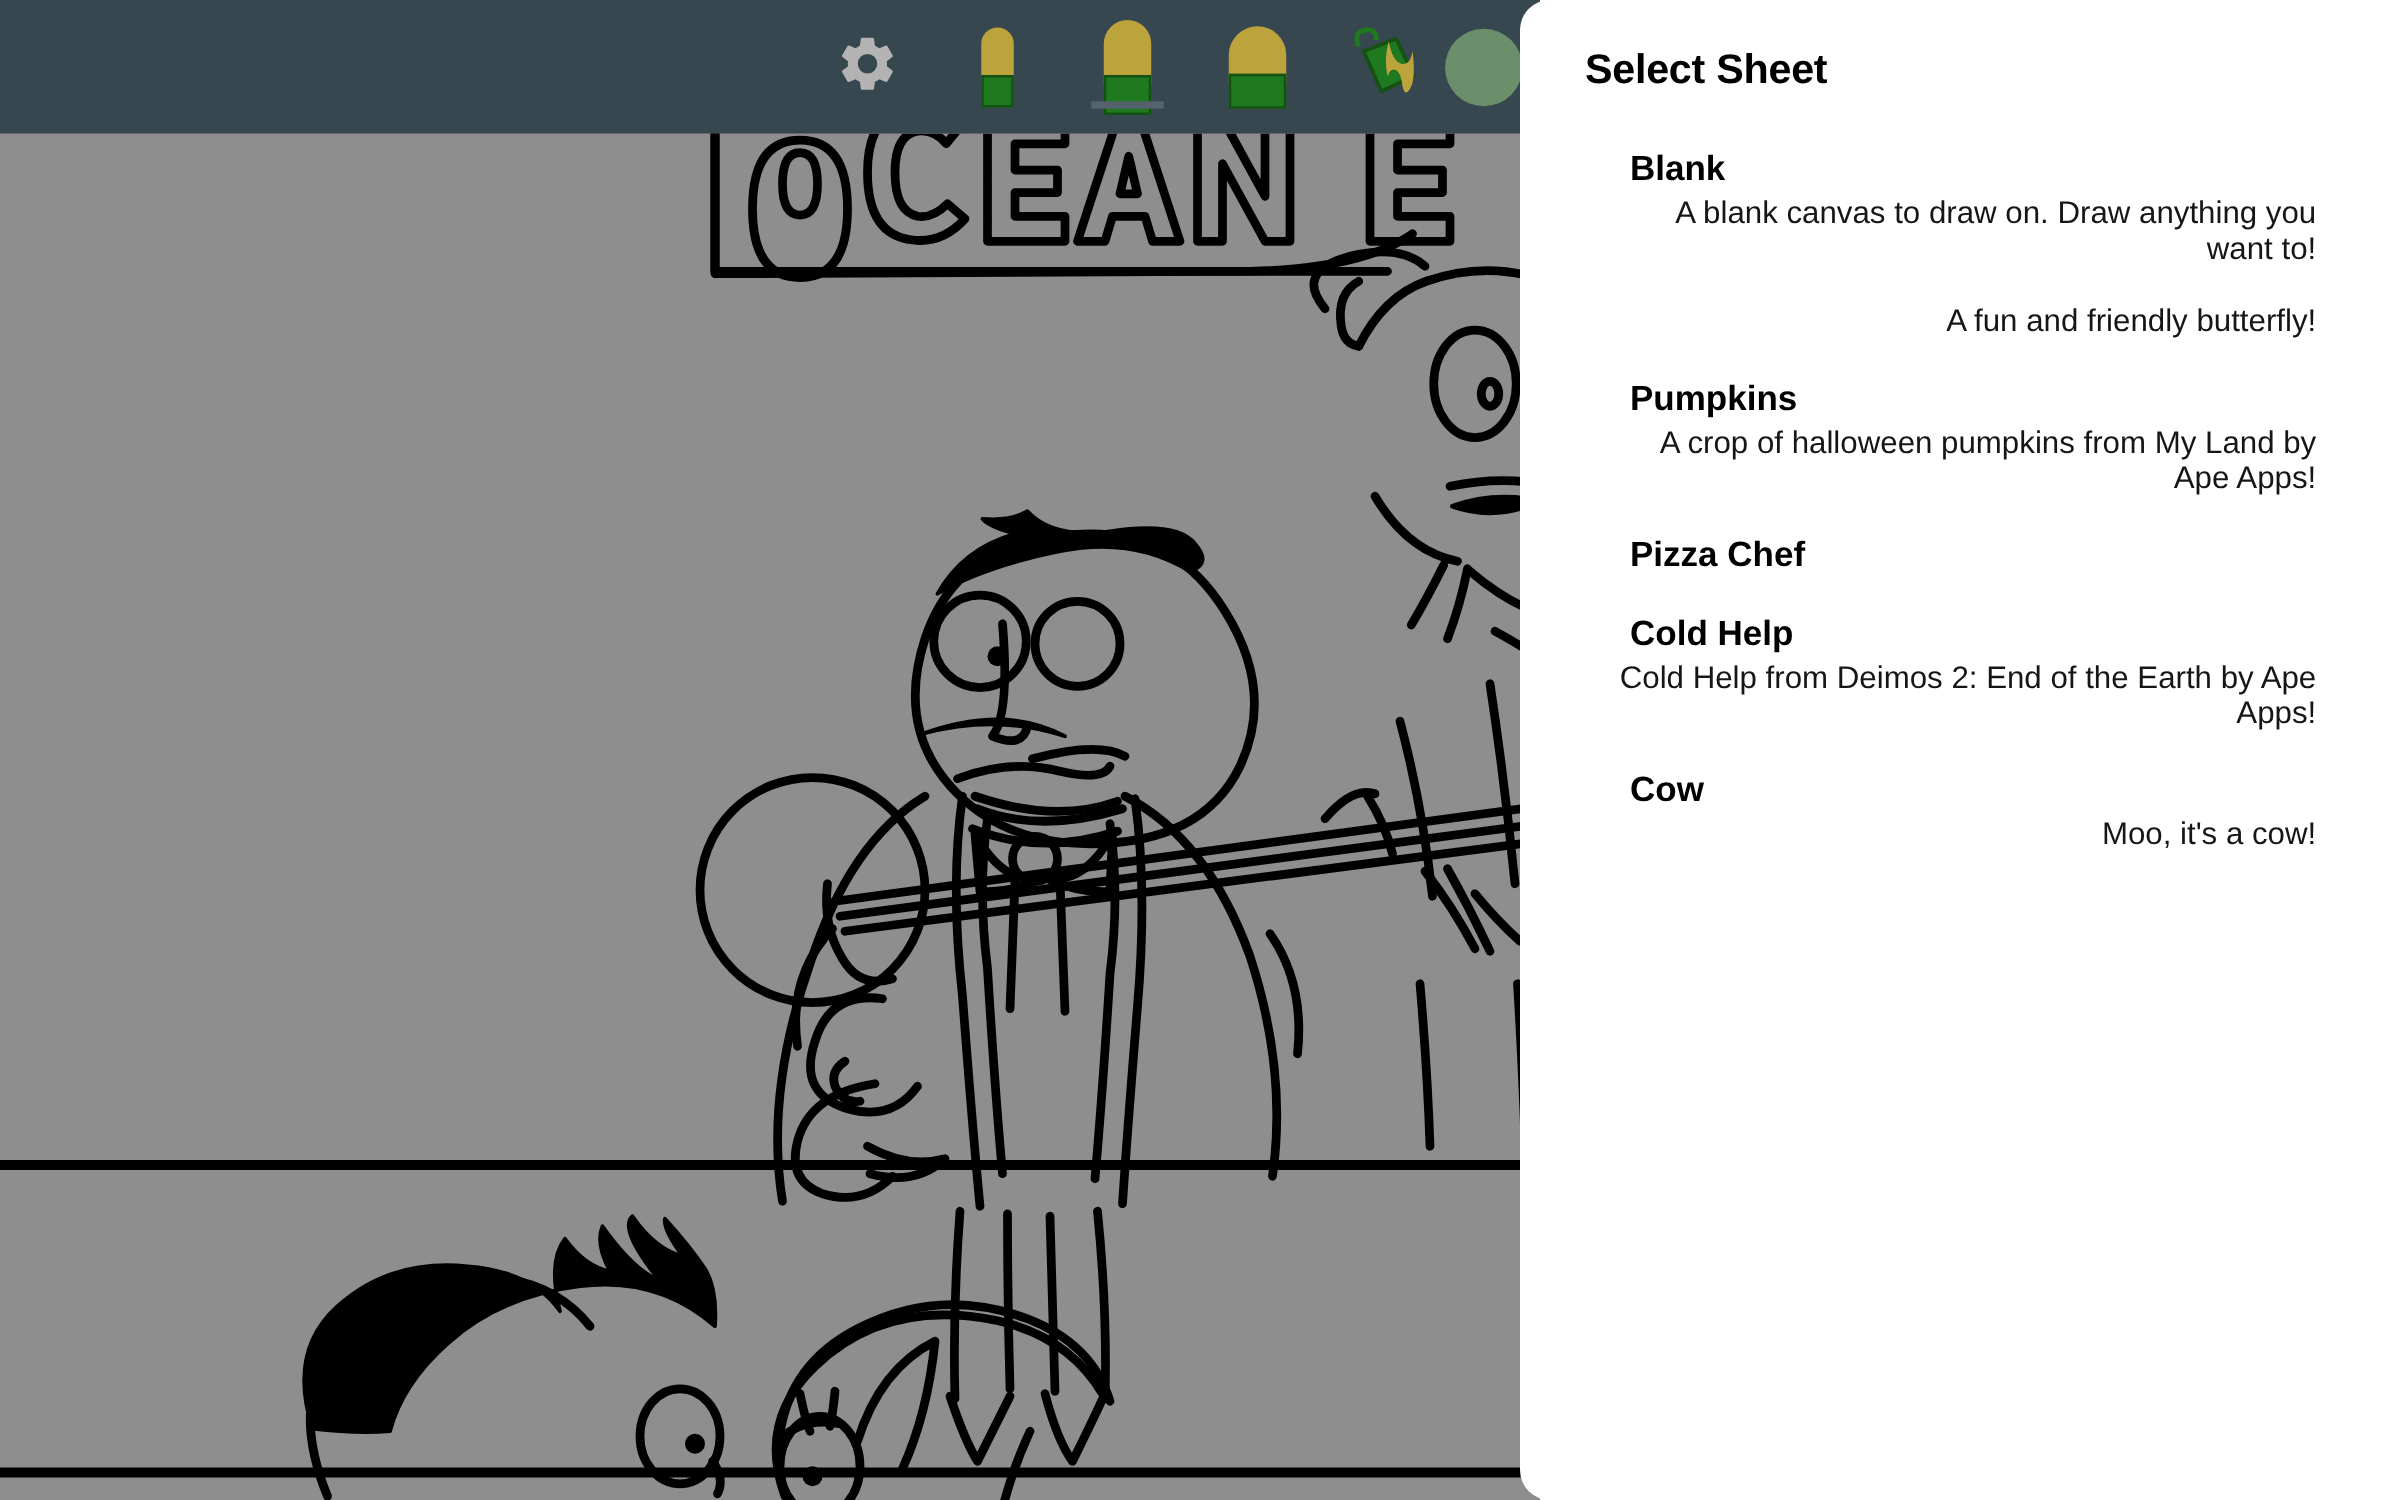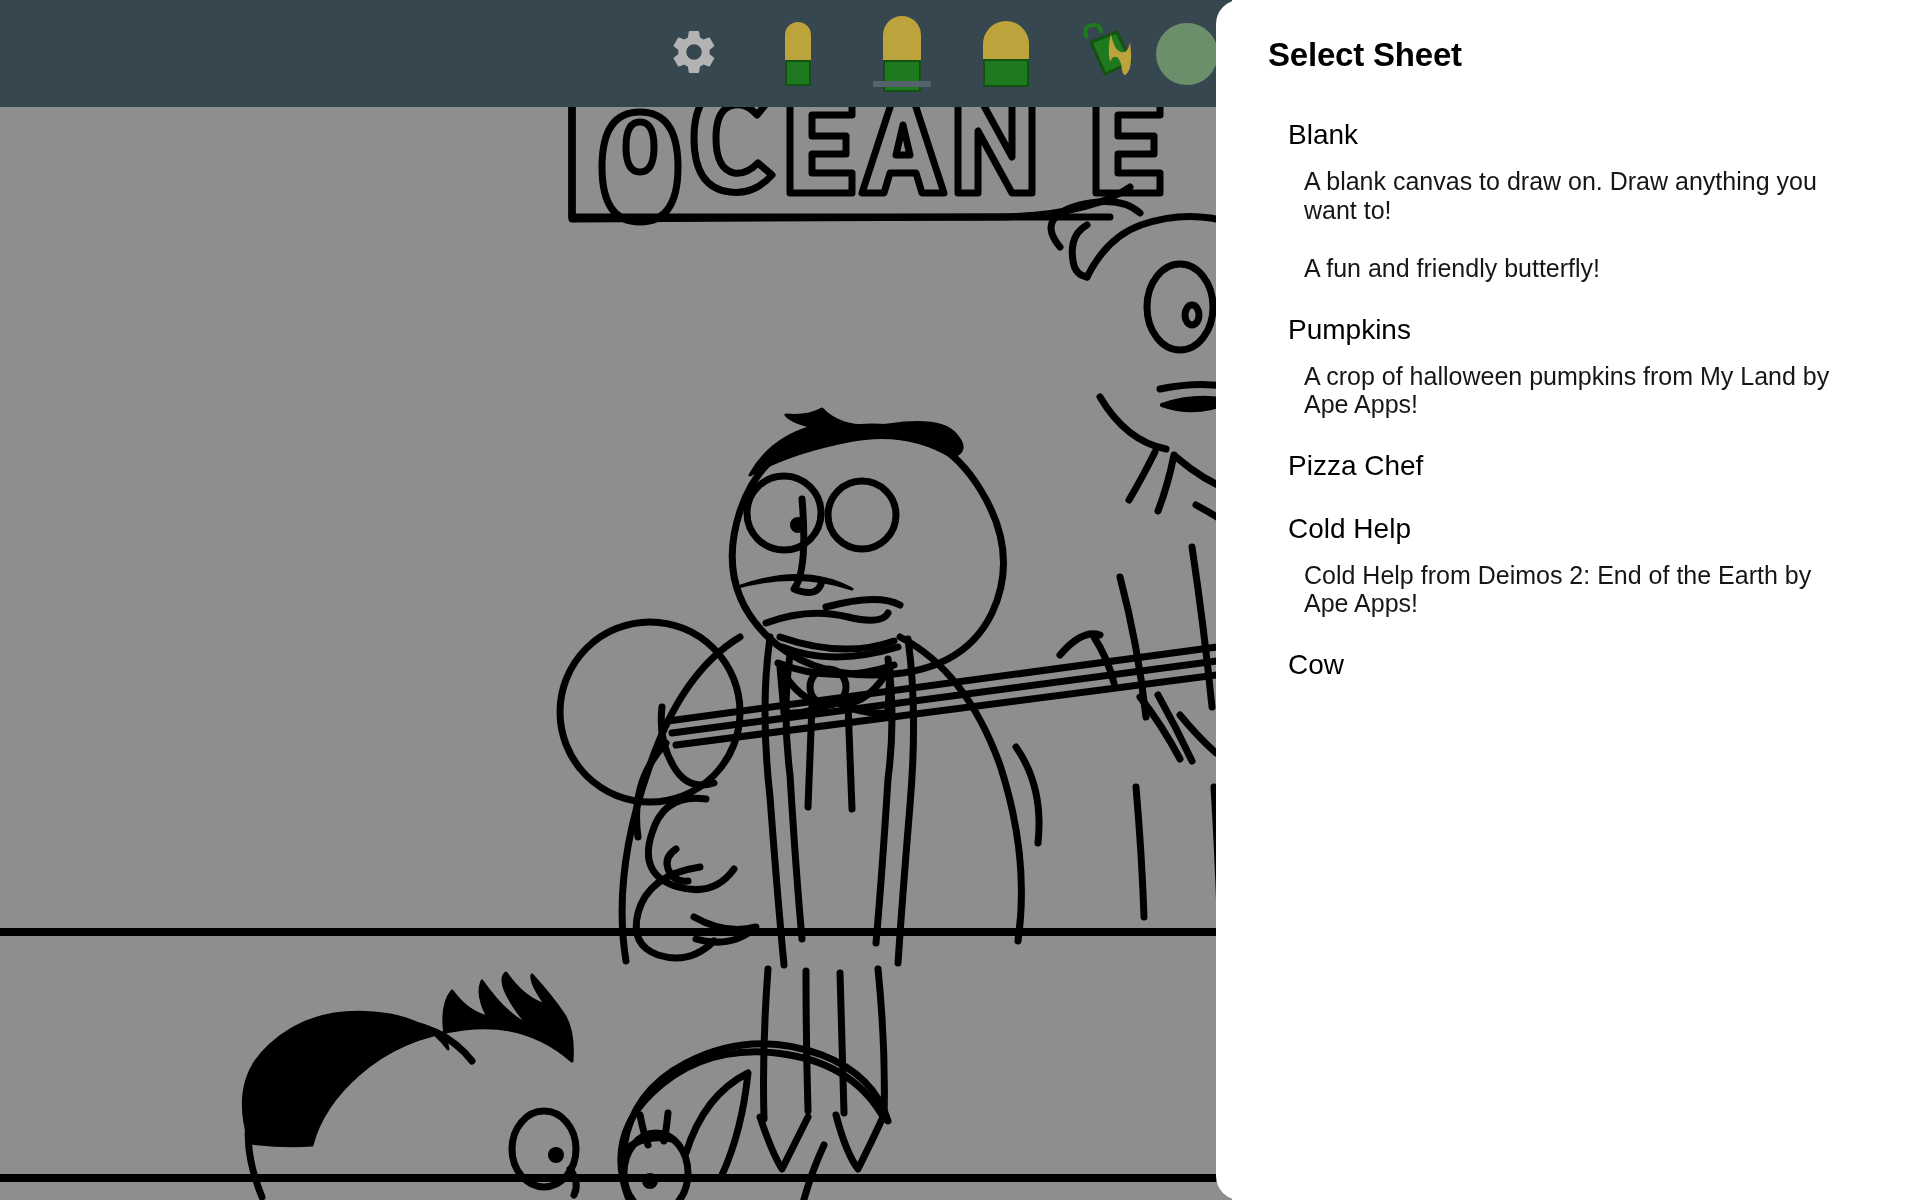--- a/index.html
+++ b/index.html
@@ -103,32 +103,33 @@
     margin: 0 0 44px 0;
     letter-spacing: -0.2px;
   }
   .sheet-item {
     margin-bottom: 30px;
     cursor: pointer;
     padding-left: 20px;
   }
   .sheet-name {
     font-size: 28px;
-    font-weight: normal;
+    font-weight: bold;
     color: #000000;
     line-height: 1.18;
-    margin: 0 0 5px 0;
+    margin: 0 0 5px 16px;
   }
   .sheet-desc {
     font-size: 25px;
     font-weight: normal;
     color: #161616;
     line-height: 1.14;
-    margin: 16px;
+    margin: 5px;
     max-width: 560px;
+    text-align: right;
   }
 </style>
 </head>
 <body>
 
 <div id="app">
 
   <div id="drawing-app">
 
     <div id="toolbar">
@@ -345,16 +346,17 @@
       <div class="sheet-name">Pizza Chef</div>
     </div>
 
     <div class="sheet-item">
       <div class="sheet-name">Cold Help</div>
       <div class="sheet-desc">Cold Help from Deimos 2: End of the Earth by Ape Apps!</div>
     </div>
 
     <div class="sheet-item">
       <div class="sheet-name">Cow</div>
+      <div class="sheet-desc">Moo, it's a cow!</div>
     </div>
   </div>
 
 </div>
 
 </body></html>

